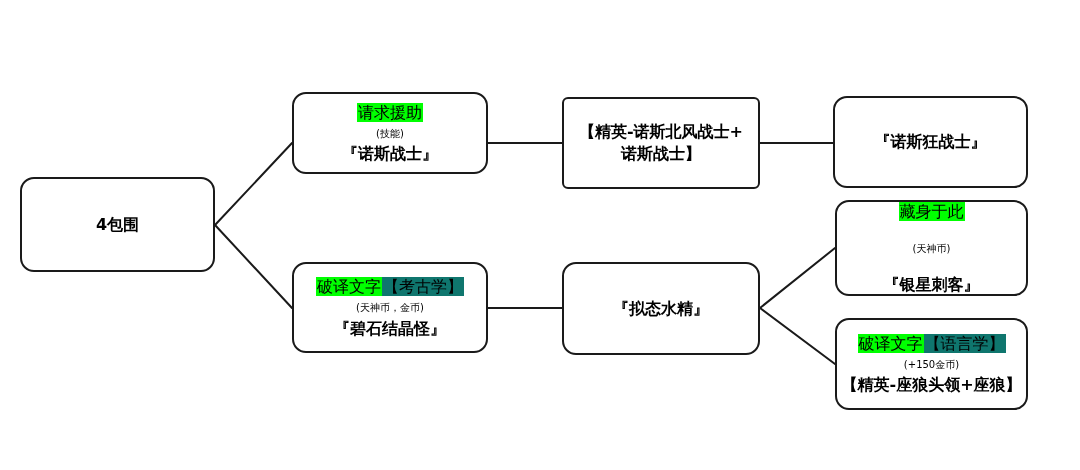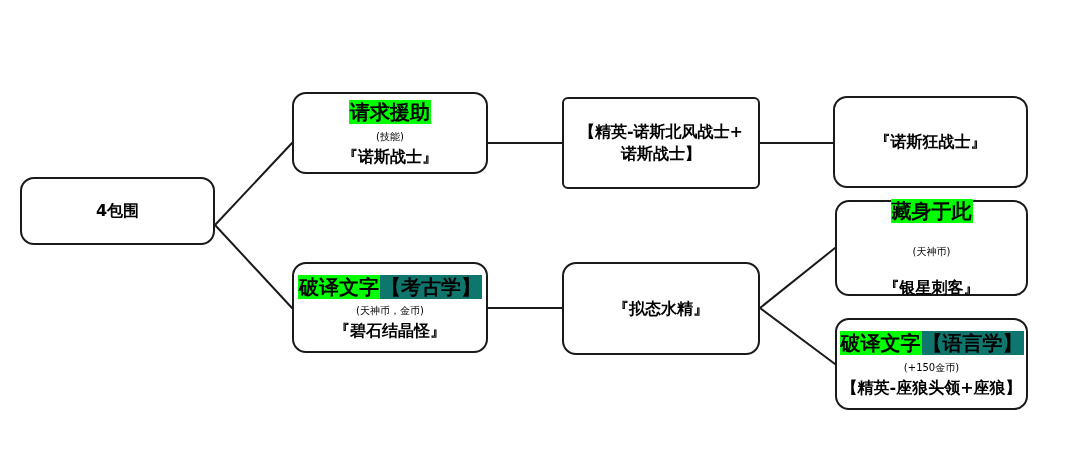--- a/index.html
+++ b/index.html
@@ -36,22 +36,22 @@
     text-align: center;
     color: #000000;
     line-height: 1.32;
     padding: 4px 8px;
   }
   .line {
     display: block;
     white-space: nowrap;
   }
   .line-title {
-    font-size: 20px;
-    font-weight: 700;
+    font-size: 16px;
+    font-weight: 400;
     margin-bottom: 4px;
   }
   .line-sub {
     font-size: 10px;
     font-weight: 400;
     margin-bottom: 3px;
   }
   .line-name {
     font-size: 16px;
     font-weight: 700;
@@ -85,21 +85,21 @@
       <path d="M215 225 L292 143"></path>
       <path d="M215 225 L292 308"></path>
       <path d="M488 143 L562 143"></path>
       <path d="M760 143 L833 143"></path>
       <path d="M488 308 L562 308"></path>
       <path d="M760 308 L835 248"></path>
       <path d="M760 308 L835 364"></path>
     </g>
   </svg>
 
-  <div class="node" style="left:20px; top:177px; width:195px; height:68px;">
+  <div class="node" style="left:20px; top:177px; width:195px; height:95px;">
     <span class="line line-plain">4包围</span>
   </div>
 
   <div class="node" style="left:292px; top:92px; width:196px; height:82px;">
     <span class="line line-title">
       <span class="hl-green">请求援助</span>
     </span>
     <span class="line line-sub">(技能)</span>
     <span class="line line-name">『诺斯战士』</span>
   </div>

